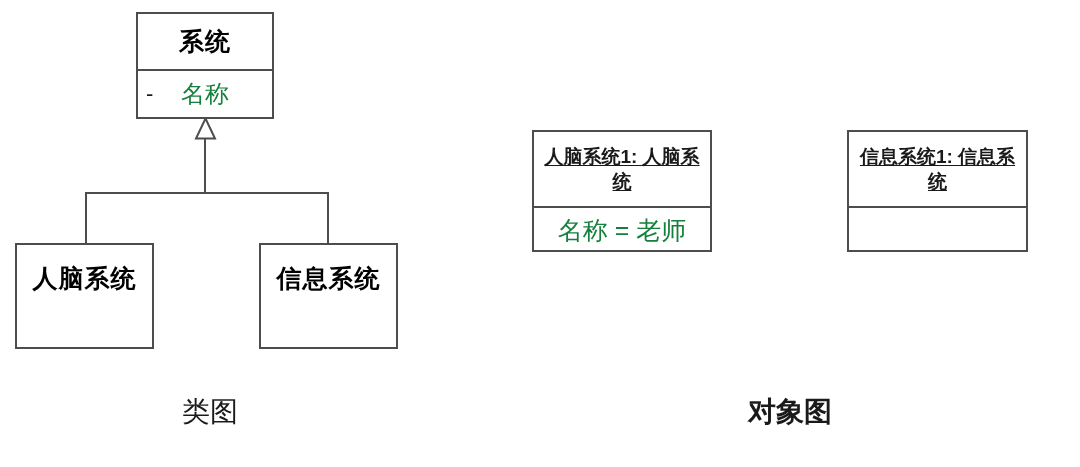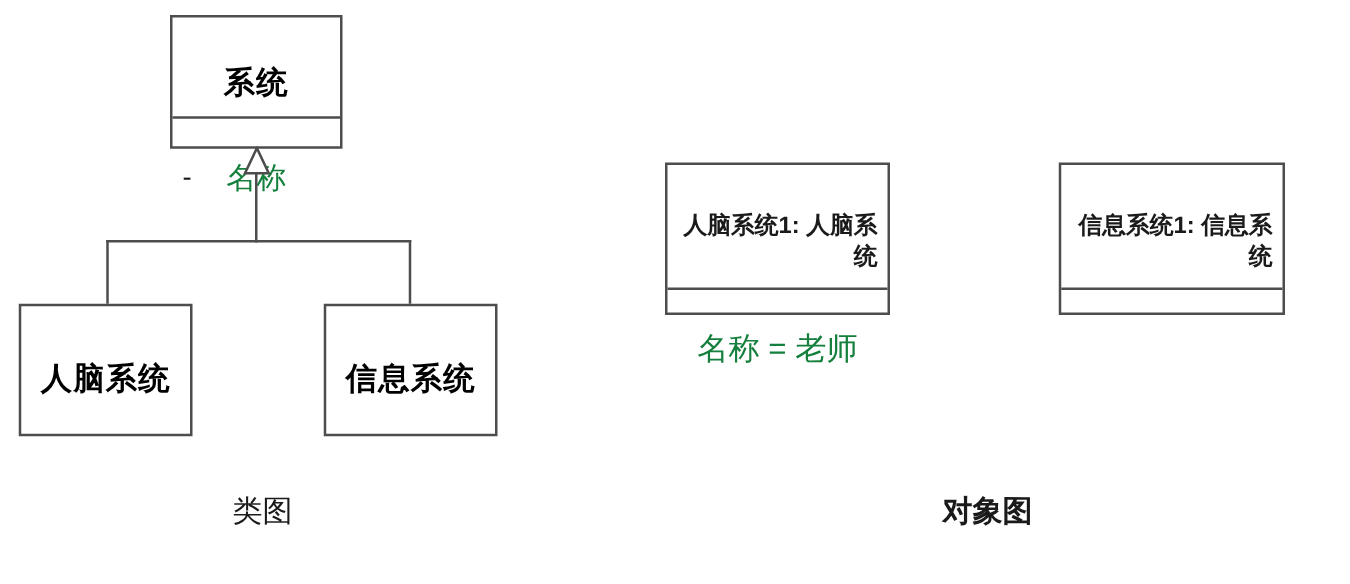--- a/index.html
+++ b/index.html
@@ -27,21 +27,20 @@
     background: #ffffff;
     border: 2px solid #4d4d4d;
   }
   .uml-compartment {
     box-sizing: border-box;
     display: flex;
     align-items: center;
     justify-content: center;
     text-align: center;
     width: 100%;
-    margin-top: 24px;
   }
   .divider {
     border-bottom: 2px solid #4d4d4d;
   }
   .title-text {
     font-weight: bold;
     color: #000000;
   }
   .attr-text {
     color: #15803d;
@@ -146,33 +145,33 @@
     height: 122px;
   }
   .object-box .o-name {
     height: 76px;
     font-size: 19px;
     line-height: 25px;
     padding: 0 8px;
     font-weight: bold;
   }
   .object-box .o-name span {
+    text-decoration: underline;
     text-underline-offset: 2px;
-    text-align: right;
   }
   .object-box .o-attrs {
     height: 44px;
     font-size: 25px;
     padding: 0 8px;
   }
 
   
   .caption {
     position: absolute;
-    font-size: 24px;
+    font-size: 28px;
     color: #1a1a1a;
     text-align: center;
     white-space: nowrap;
   }
   #caption-class {
     left: 120px;
     top: 393px;
     width: 180px;
   }
   #caption-object {

